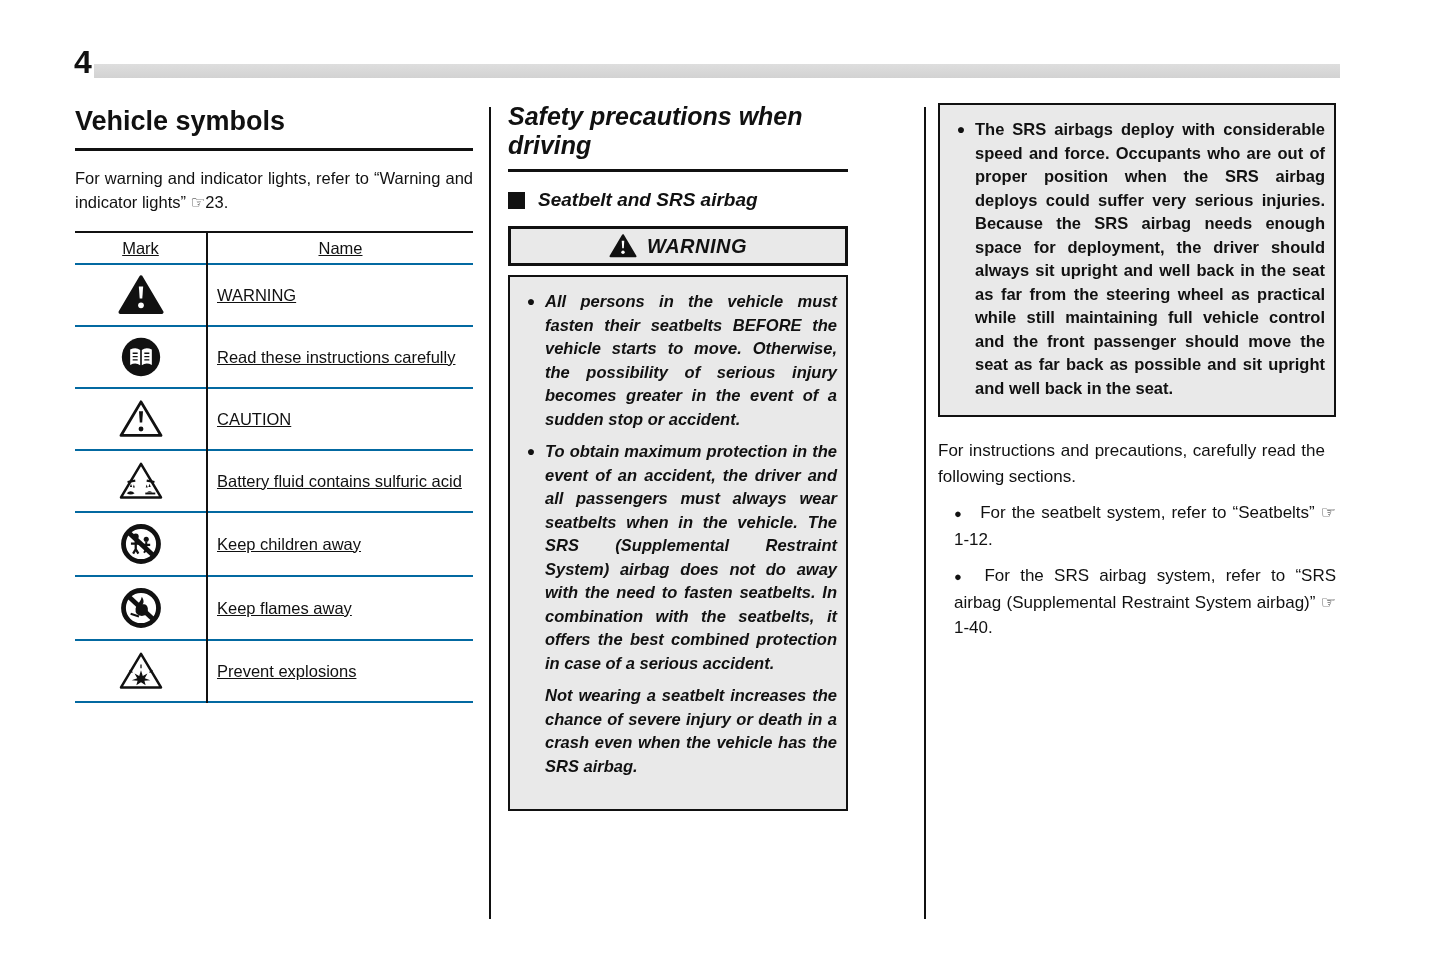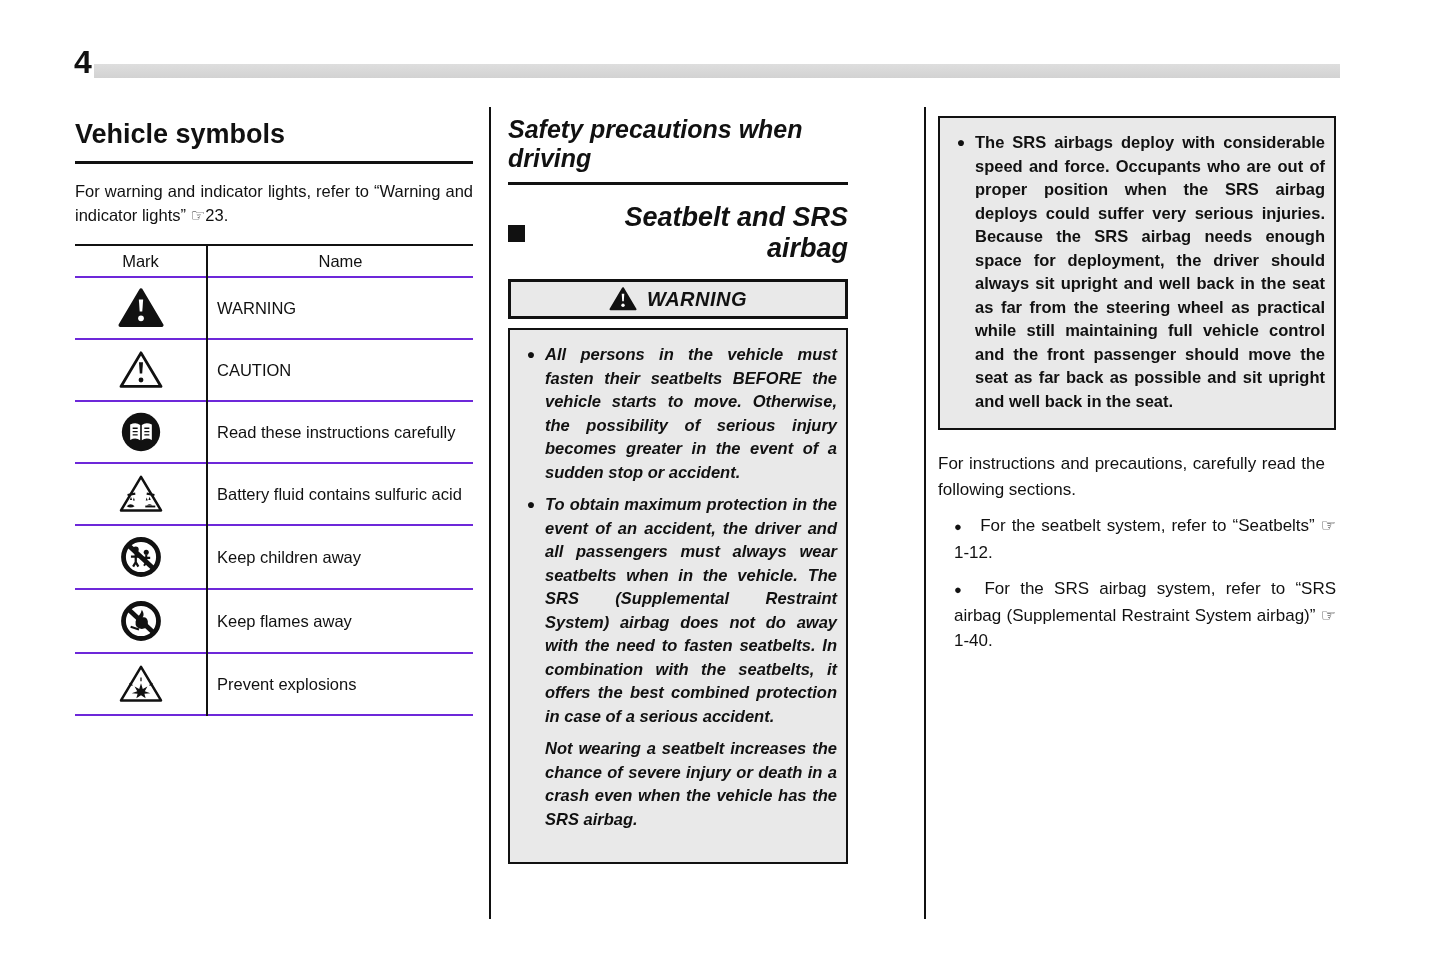--- a/index.html
+++ b/index.html
@@ -9,46 +9,46 @@
     position:relative; overflow:hidden;
   }
   .pagenum { position:absolute; left:74px; top:44px; font-size:32px; font-weight:bold; z-index:2; }
   .topbar  { position:absolute; left:94px; top:64px; width:1246px; height:14px;
              background:linear-gradient(#dedede,#d2d2d2); z-index:1; }
 
   .vdiv { position:absolute; top:107px; height:812px; width:2px; background:#111; }
   .vdiv.one { left:489px; }
   .vdiv.two { left:924px; }
 
-  .col { position:absolute; top:113px; }
+  .col { position:absolute; top:100px; }
   .col.left  { left:75px;  width:398px; }
   .col.mid   { left:508px; width:340px;font-style:italic; }
   .col.right { left:938px; width:398px; }
 
   
   .left-title { font-size:27px; font-weight:bold; margin:0; padding:6px 0 11px 0;
                 border-bottom:3px solid #111; }
   .intro { margin:15px 0 0 0; font-size:16.5px; line-height:24px; text-align:justify; }
   .intro + .intro { margin-top:16px; }
 
   table.symbols { width:100%; border-collapse:collapse; margin-top:17px; border-top:2.5px solid #111; }
-  table.symbols tr { border-bottom:2px solid #6d28d9; }
+  table.symbols tr { border-bottom:2px solid #0369a1;text-decoration:underline; }
   table.symbols th { font-weight:normal; font-size:16.5px; height:30px; padding:0; }
   table.symbols .markcol { width:131px; border-right:2px solid #111; text-align:center; }
   table.symbols td.markcol { padding:10px 0; }
   table.symbols td.namecol { padding:6px 2px 6px 9px; font-size:16.5px; line-height:21px;
                              vertical-align:middle; }
   .mark-ic { display:block; margin:0 auto; }
 
   
   .mid-title { font-size:25px; font-weight:bold; line-height:29px; margin:0;
                padding:2px 0 9px 0; border-bottom:3px solid #111; white-space:pre-line; }
   .section-head { display:flex; align-items:center; gap:13px; margin-top:17px; }
   .section-square { width:17px; height:17px; background:#111; flex:none; }
-  .section-label { font-size:27px; font-weight:bold;text-align:right; }
+  .section-label { font-size:19px; font-weight:bold; }
 
   .warn-header { margin-top:15px; border:3px solid #111; background:#e9e9e9;
                  height:34px; display:flex; align-items:center; justify-content:center; gap:10px; }
   .warn-header-label { font-size:20px; font-weight:bold; letter-spacing:0.5px; }
 
   .warn-body { margin-top:9px; border:2.5px solid #111; background:#e9e9e9;
                padding:13px 9px 15px 7px; }
   .w-item { display:flex; margin:0 0 9px 0; }
   .w-item:last-child { margin-bottom:0; }
   .w-dot { flex:none; width:28px; text-align:center; font-size:14px; line-height:23.5px; }
@@ -86,39 +86,39 @@
           <path d="M32 3 L61 52 L3 52 Z" fill="#111" stroke="#111" stroke-width="5" stroke-linejoin="round"></path>
           <path d="M29 16 h6 l-1.2 17 h-3.6 Z" fill="#fff"></path>
           <circle cx="32" cy="42.5" r="4" fill="#fff"></circle>
         </svg>
       </td>
       <td class="namecol">WARNING</td>
     </tr>
 
     <tr>
       <td class="markcol">
-        <svg class="mark-ic" width="46" height="40" viewBox="0 0 64 56">
-          <path d="M32 4 L60 51 L4 51 Z" fill="#fff" stroke="#111" stroke-width="4" stroke-linejoin="round"></path>
-          <path d="M29.2 17 h5.6 l-1.1 16 h-3.4 Z" fill="#111"></path>
-          <circle cx="32" cy="42" r="3.4" fill="#111"></circle>
-        </svg>
-      </td>
-      <td class="namecol">CAUTION</td>
-    </tr>
-
-    <tr>
-      <td class="markcol">
         <svg class="mark-ic" width="40" height="40" viewBox="0 0 48 48">
           <circle cx="24" cy="24" r="23" fill="#111"></circle>
           <path d="M11 15 Q18 11.5 23 15.5 L23 34 Q18 30 11 33.5 Z" fill="#fff"></path>
           <path d="M37 15 Q30 11.5 25 15.5 L25 34 Q30 30 37 33.5 Z" fill="#fff"></path>
           <path d="M14 19.5 h6 M14 23.5 h6 M14 27.5 h6 M28 19.5 h6 M28 23.5 h6 M28 27.5 h6" stroke="#111" stroke-width="1.6"></path>
         </svg>
       </td>
       <td class="namecol">Read these instructions carefully</td>
+    </tr>
+
+    <tr>
+      <td class="markcol">
+        <svg class="mark-ic" width="46" height="40" viewBox="0 0 64 56">
+          <path d="M32 4 L60 51 L4 51 Z" fill="#fff" stroke="#111" stroke-width="4" stroke-linejoin="round"></path>
+          <path d="M29.2 17 h5.6 l-1.1 16 h-3.4 Z" fill="#111"></path>
+          <circle cx="32" cy="42" r="3.4" fill="#111"></circle>
+        </svg>
+      </td>
+      <td class="namecol">CAUTION</td>
     </tr>
 
 
     <tr>
       <td class="markcol">
         <svg class="mark-ic" width="46" height="40" viewBox="0 0 64 56">
           <path d="M32 4 L60 51 L4 51 Z" fill="#fff" stroke="#111" stroke-width="3.5" stroke-linejoin="round"></path>
           <rect x="13" y="27" width="11" height="3" fill="#111" transform="rotate(-10 18 28)"></rect>
           <rect x="40" y="27" width="11" height="3" fill="#111" transform="rotate(10 46 28)"></rect>
           <path d="M18 32 l1.6 4.5 h-3.2 Z M22 33 l1.4 4 h-2.8 Z" fill="#111"></path>

